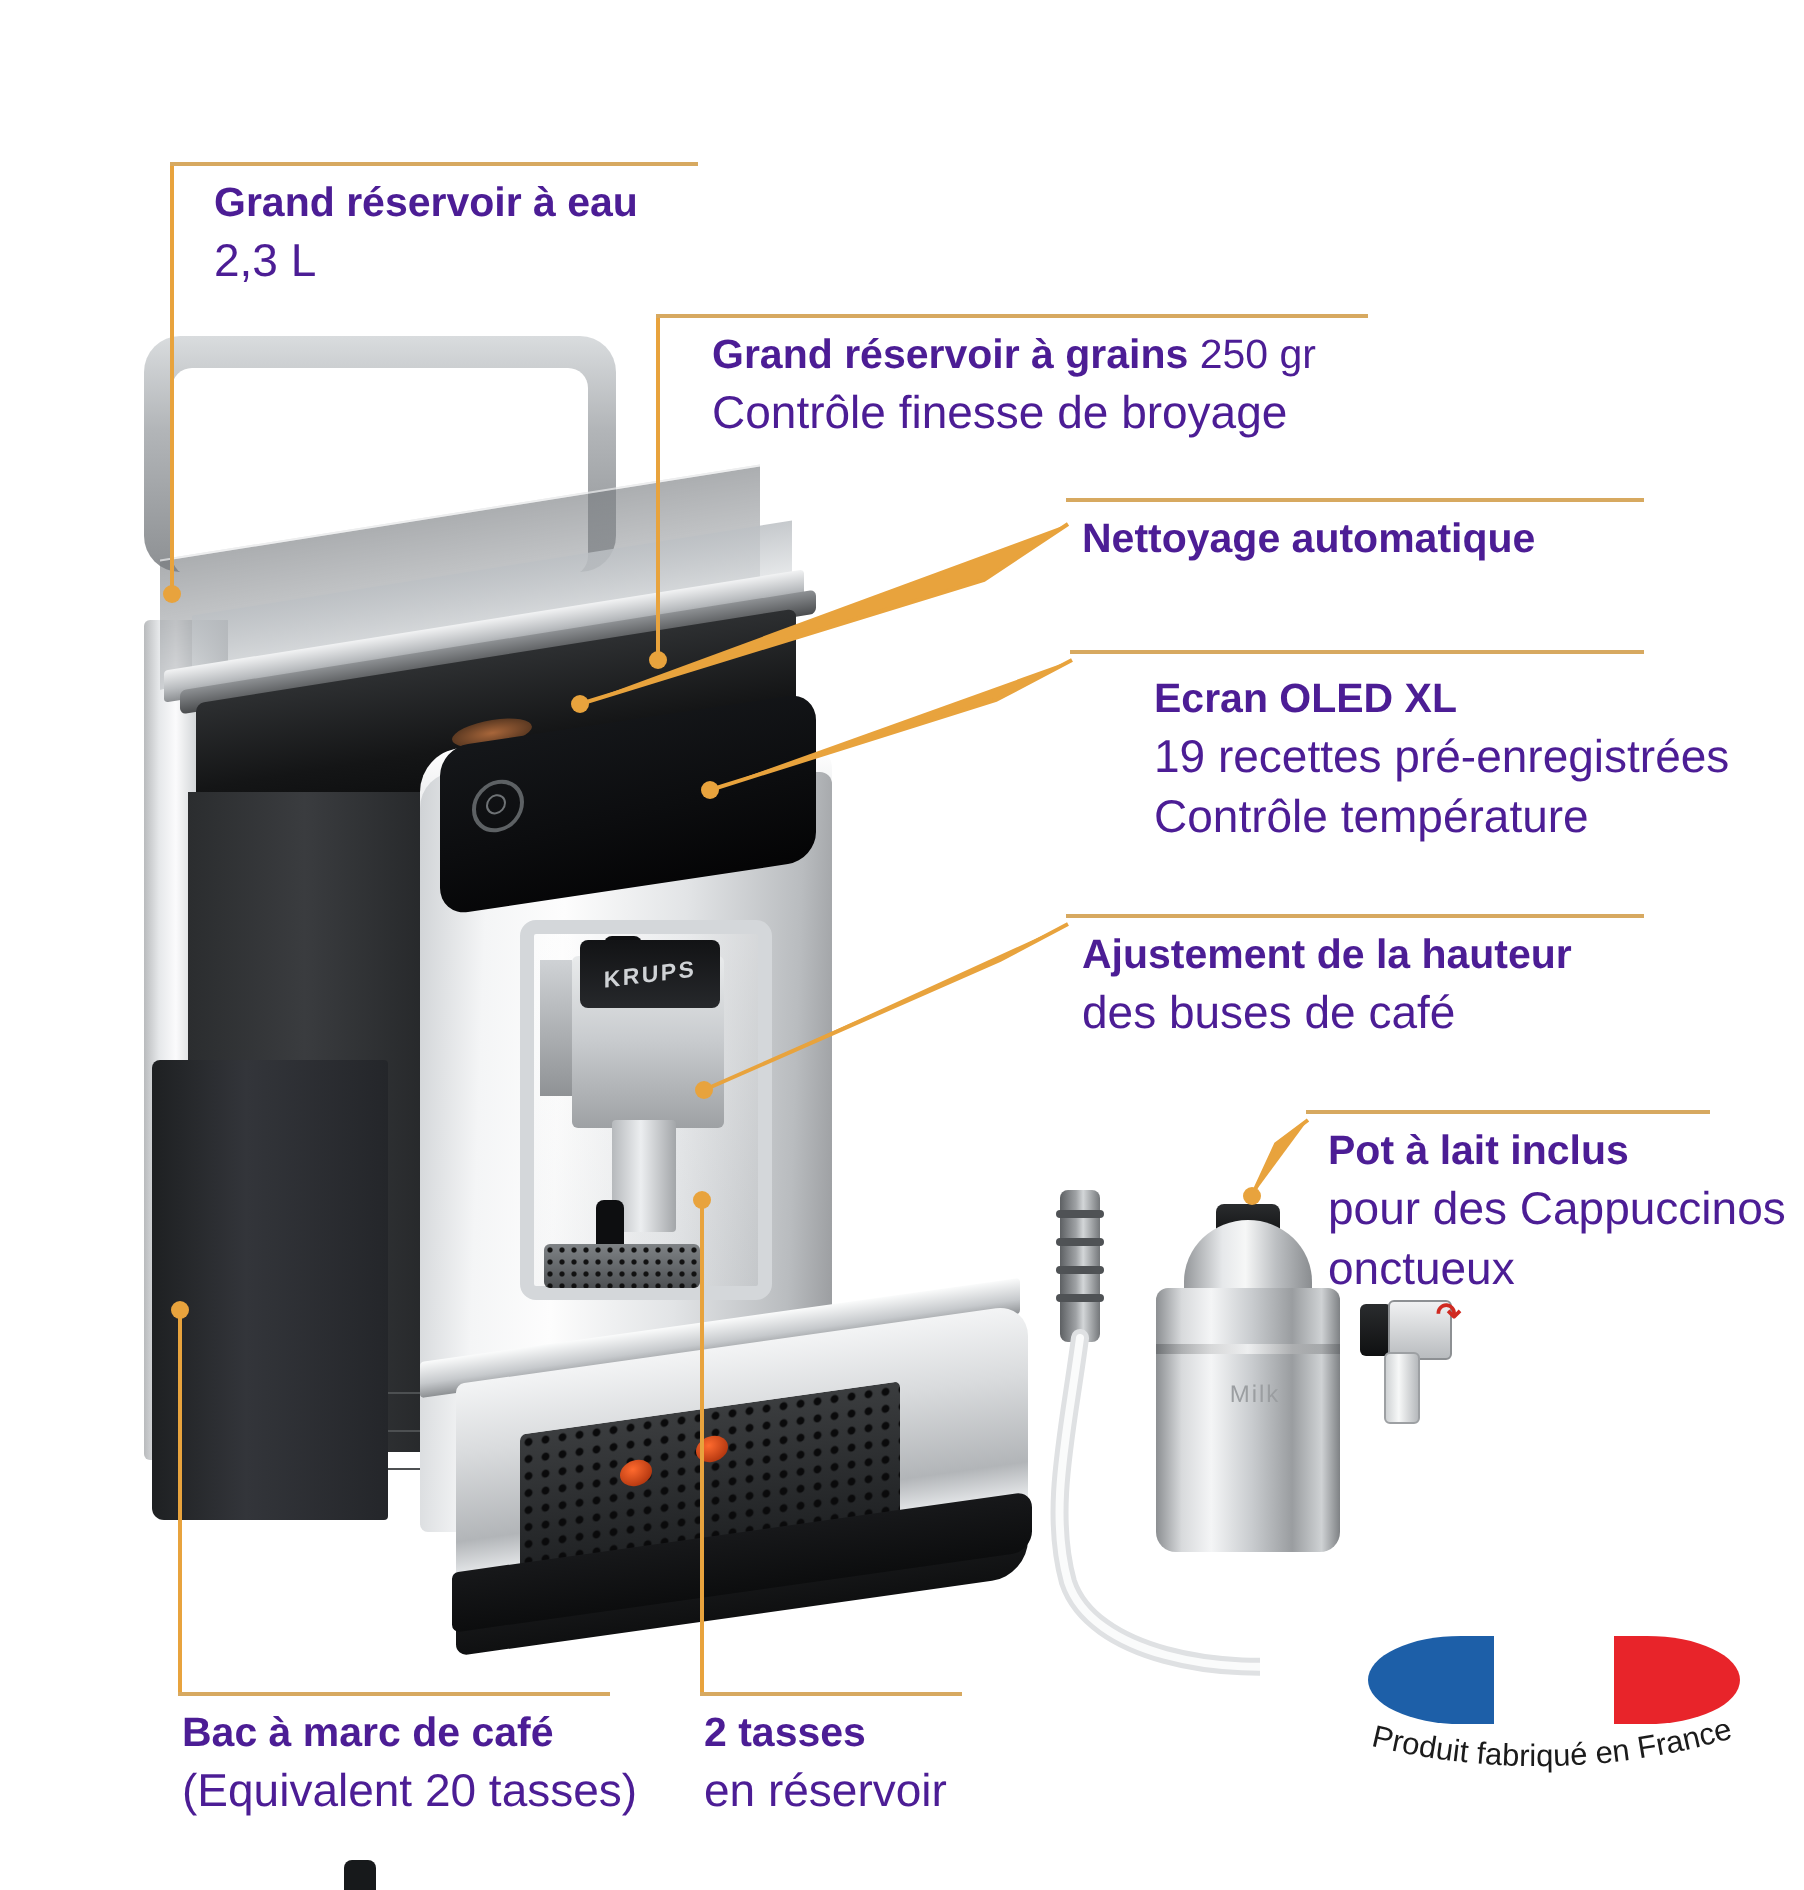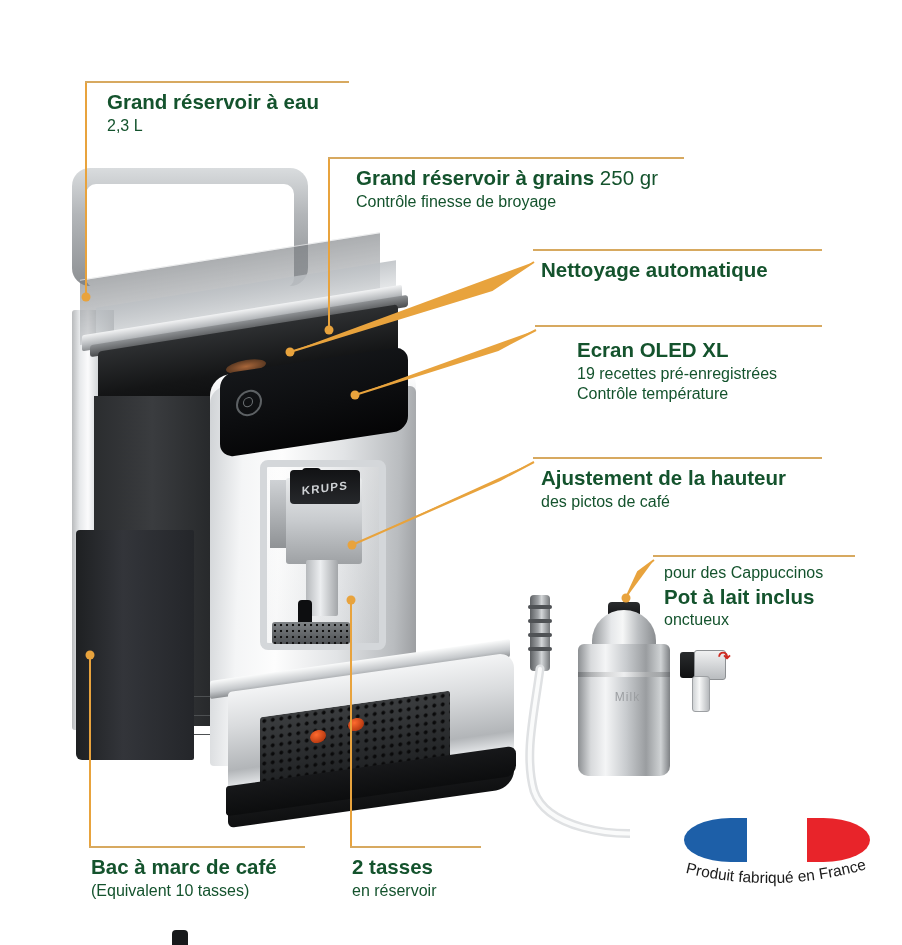--- a/index.html
+++ b/index.html
@@ -20,28 +20,28 @@
   .callout .rule{
     position:absolute;
     height:2px;
     background:#d7a960;
     top:0;
     left:0;
   }
   .callout .txt{
     position:absolute;
     white-space:nowrap;
-    color:#14532d;
+    color:#4c1d95;
     line-height:1.30;
   }
   .t-bold{font-weight:bold;}
   .ln{display:block;}
   .ln b{font-weight:bold;margin-top:12px;}
   .f20{font-size:20.5px;}
-  .f19{font-size:16px;}
+  .f19{font-size:23px;}
 
   
   #leaders{position:absolute;left:0;top:0;width:902px;height:945px;pointer-events:none;}
 
   
   #machine{position:absolute;left:60px;top:160px;width:470px;height:660px;}
 
   
   .m-sidecol{
     position:absolute;left:12px;top:150px;width:42px;height:420px;
@@ -432,38 +432,38 @@
       <span class="ln f20 t-bold">Ecran OLED XL</span>
       <span class="ln f19">19 recettes pré-enregistrées</span>
       <span class="ln f19">Contrôle température</span>
     </div>
   </div>
 
   <div class="callout" style="left:533px;top:457px;">
     <div class="rule" style="width: 289px; background: rgb(215, 169, 96);"></div>
     <div class="txt" style="left:8px;top:8px;">
       <span class="ln f20 t-bold">Ajustement de la hauteur</span>
-      <span class="ln f19">des pictos de café</span>
+      <span class="ln f19">des buses de café</span>
     </div>
   </div>
 
   <div class="callout" style="left:653px;top:555px;">
     <div class="rule" style="width: 202px; background: rgb(215, 169, 96);"></div>
     <div class="txt" style="left:11px;top:8px;">
+      <span class="ln f20 t-bold">Pot à lait inclus</span>
       <span class="ln f19">pour des Cappuccinos</span>
-      <span class="ln f20 t-bold">Pot à lait inclus</span>
       <span class="ln f19">onctueux</span>
     </div>
   </div>
 
   <div class="callout" style="left:89px;top:846px;">
     <div class="rule" style="width: 216px; background: rgb(215, 169, 96);"></div>
     <div class="txt" style="left:2px;top:8px;">
       <span class="ln f20 t-bold">Bac à marc de café</span>
-      <span class="ln f19">(Equivalent 10 tasses)</span>
+      <span class="ln f19">(Equivalent 20 tasses)</span>
     </div>
   </div>
 
   <div class="callout" style="left:350px;top:846px;">
     <div class="rule" style="width: 131px; background: rgb(215, 169, 96);"></div>
     <div class="txt" style="left:2px;top:8px;">
       <span class="ln f20 t-bold">2 tasses</span>
       <span class="ln f19">en réservoir</span>
     </div>
   </div>

